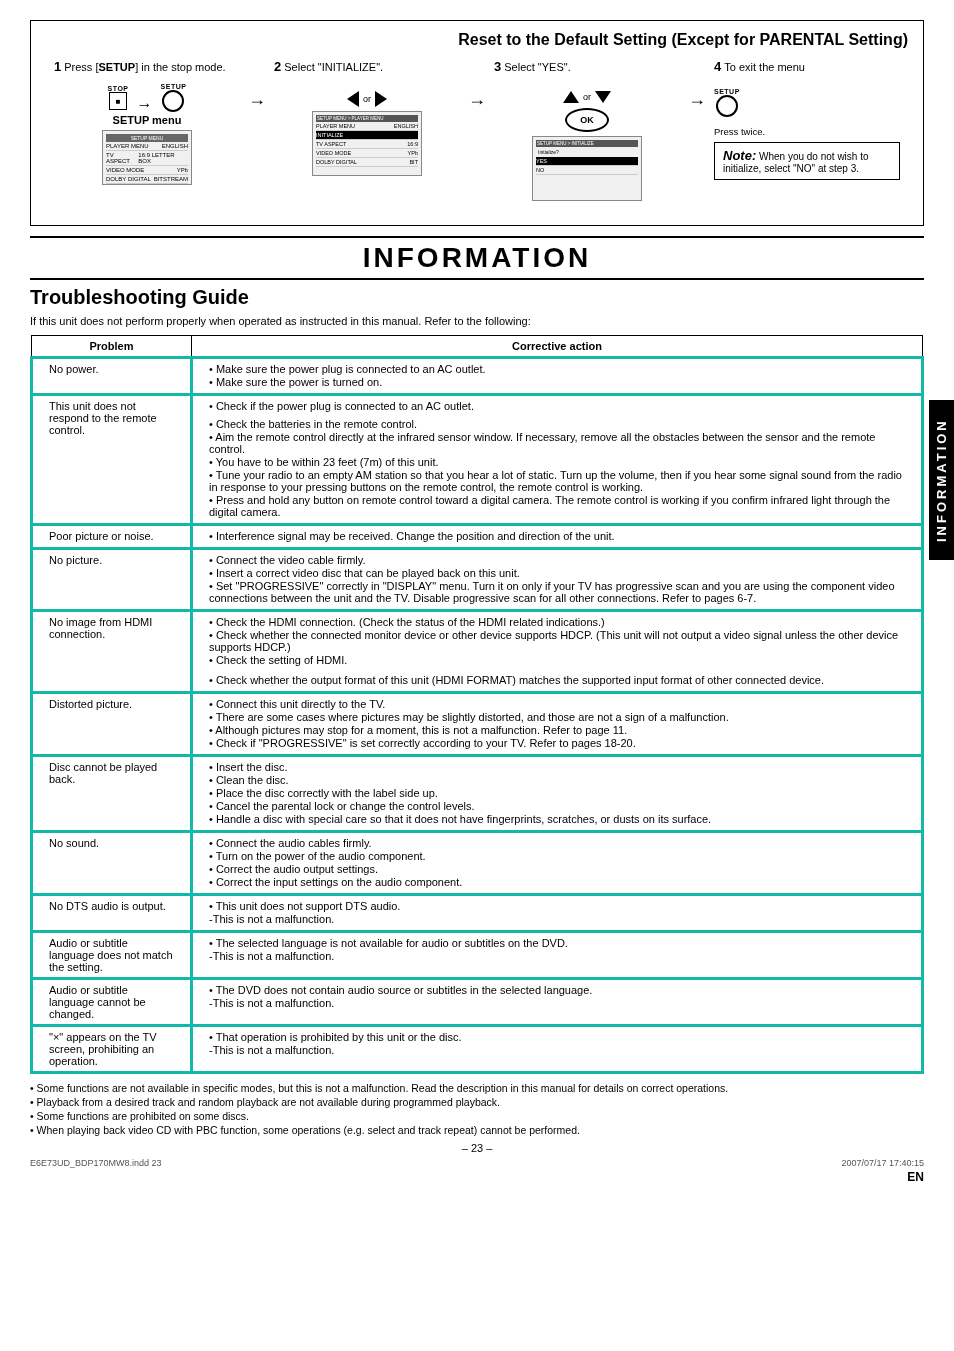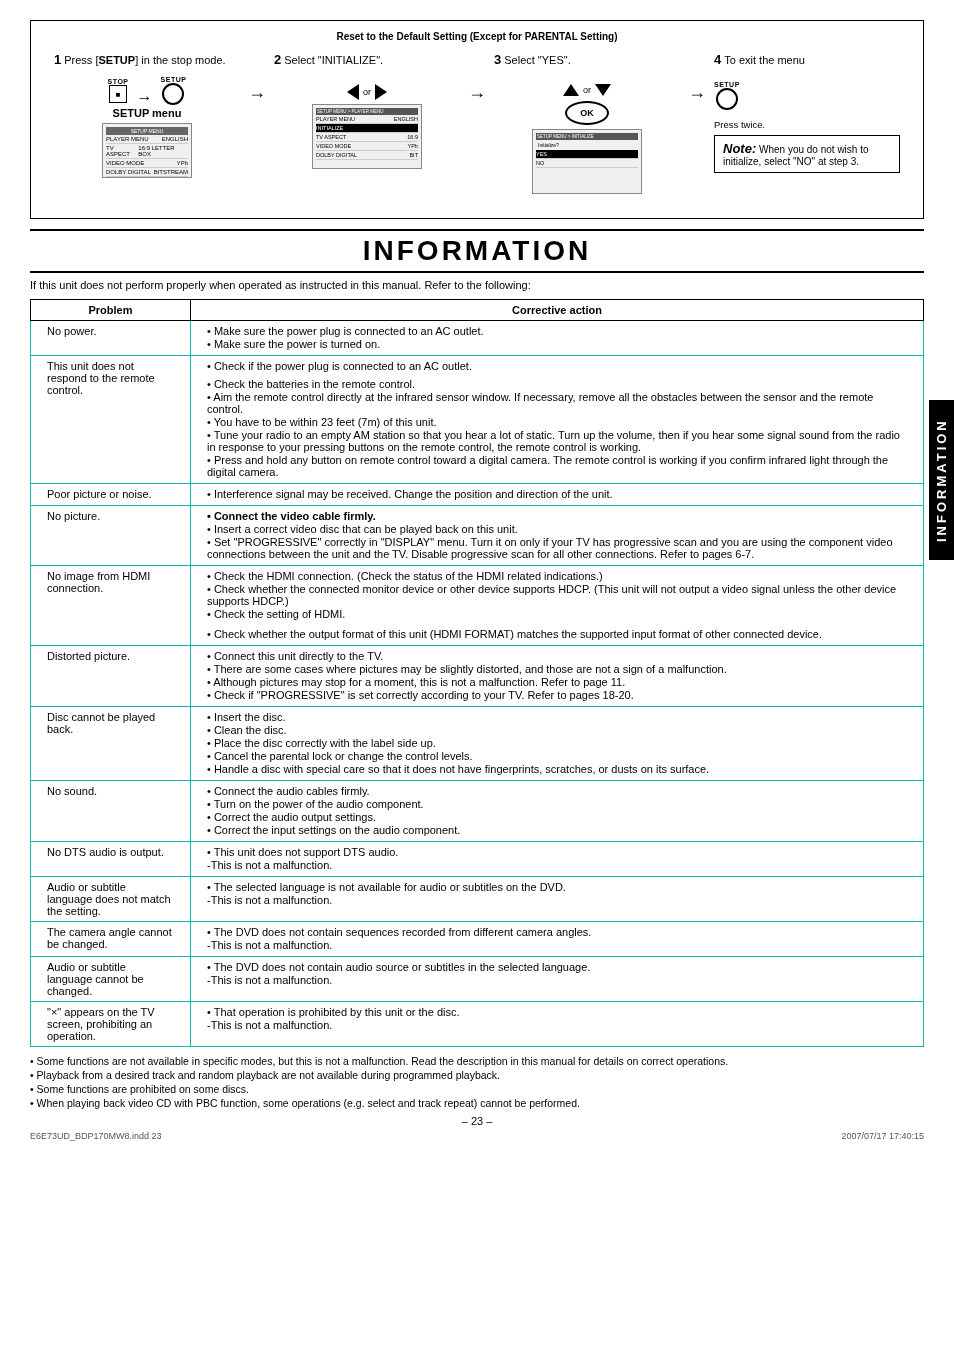--- a/index.html
+++ b/index.html
@@ -19,22 +19,22 @@
     }
 
     
     .reset-box {
       border: 1px solid #000;
       padding: 10px 15px 15px;
       margin-bottom: 10px;
     }
     .reset-title {
       font-weight: bold;
-      font-size: 10px;
-      text-align: center;
+      font-size: 16px;
+      text-align: right;
       margin-bottom: 10px;
       border-bottom: none;
     }
     .steps-row {
       display: flex;
       align-items: flex-start;
       gap: 0;
     }
     .step {
       flex: 1;
@@ -172,21 +172,21 @@
       font-size: 11px;
     }
     .trouble-table th {
       border: 1px solid #000;
       padding: 4px 8px;
       text-align: center;
       font-weight: bold;
       background: #fff;
     }
     .trouble-table td {
-      border: 1px solid #14b8a6;
+      border: 3px solid #14b8a6;
       padding: 4px 16px;
       vertical-align: top;
     }
     .trouble-table td:first-child {
       width: 160px;
     }
 
     
     .side-label {
       position: absolute;
@@ -402,20 +402,21 @@
           <span class="note-title">Note:</span>
           <span> When you do not wish to initialize, select "NO" at step 3.</span>
         </div>
       </div>
 
     </div>
   </div>
 
   <div class="info-section-title">INFORMATION</div>
 
+  <div class="troubleshoot-title">Troubleshooting Guide</div>
 
   <div class="intro-text">If this unit does not perform properly when operated as instructed in this manual. Refer to the following:</div>
 
   <table class="trouble-table">
     <thead>
       <tr>
         <th>Problem</th>
         <th>Corrective action</th>
       </tr>
     </thead>
@@ -440,21 +441,21 @@
         </tr>
         <tr>
           <td>Poor picture or noise.</td>
           <td>
             <div style="margin-bottom: 1px;">• Interference signal may be received. Change the position and direction of the unit.</div>
           </td>
         </tr>
         <tr>
           <td>No picture.</td>
           <td>
-            <div style="margin-bottom: 1px; font-weight: bold;">• Connect the video cable firmly.</div>
+            <div style="margin-bottom: 1px;">• Connect the video cable firmly.</div>
             <div style="margin-bottom: 1px;">• Insert a correct video disc that can be played back on this unit.</div>
             <div style="margin-bottom: 1px;">• Set "PROGRESSIVE" correctly in "DISPLAY" menu. Turn it on only if your TV has progressive scan and you are using the component video connections between the unit and the TV. Disable progressive scan for all other connections. Refer to pages 6-7.</div>
           </td>
         </tr>
         <tr>
           <td>No image from HDMI connection.</td>
           <td>
             <div style="margin-bottom: 1px;">• Check the HDMI connection. (Check the status of the HDMI related indications.)</div>
             <div style="margin-bottom: 1px;">• Check whether the connected monitor device or other device supports HDCP. (This unit will not output a video signal unless the other device supports HDCP.)</div>
             <div style="margin-bottom: 1px;">• Check the setting of HDMI.</div>
@@ -493,27 +494,20 @@
           <td>No DTS audio is output.</td>
           <td>
             <div style="margin-bottom: 1px;">• This unit does not support DTS audio.</div>
             <div style="margin-bottom: 1px;">-This is not a malfunction.</div>
           </td>
         </tr>
         <tr>
           <td>Audio or subtitle language does not match the setting.</td>
           <td>
             <div style="margin-bottom: 1px;">• The selected language is not available for audio or subtitles on the DVD.</div>
-            <div style="margin-bottom: 1px;">-This is not a malfunction.</div>
-          </td>
-        </tr>
-        <tr>
-          <td>The camera angle cannot be changed.</td>
-          <td>
-            <div style="margin-bottom: 1px;">• The DVD does not contain sequences recorded from different camera angles.</div>
             <div style="margin-bottom: 1px;">-This is not a malfunction.</div>
           </td>
         </tr>
         <tr>
           <td>Audio or subtitle language cannot be changed.</td>
           <td>
             <div style="margin-bottom: 1px;">• The DVD does not contain audio source or subtitles in the selected language.</div>
             <div style="margin-bottom: 1px;">-This is not a malfunction.</div>
           </td>
         </tr>
@@ -533,16 +527,17 @@
       <p>Some functions are prohibited on some discs.</p>
       <p>When playing back video CD with PBC function, some operations (e.g. select and track repeat) cannot be performed.</p>
     </div>
 
   <div class="page-num">– 23 –</div>
 
   <div class="footer-file">
     <span>E6E73UD_BDP170MW8.indd  23</span>
     <span>2007/07/17   17:40:15</span>
   </div>
+  <div class="en-label">EN</div>
 
   <div class="side-label">INFORMATION</div>
 
 </div>
 
 </body></html>

